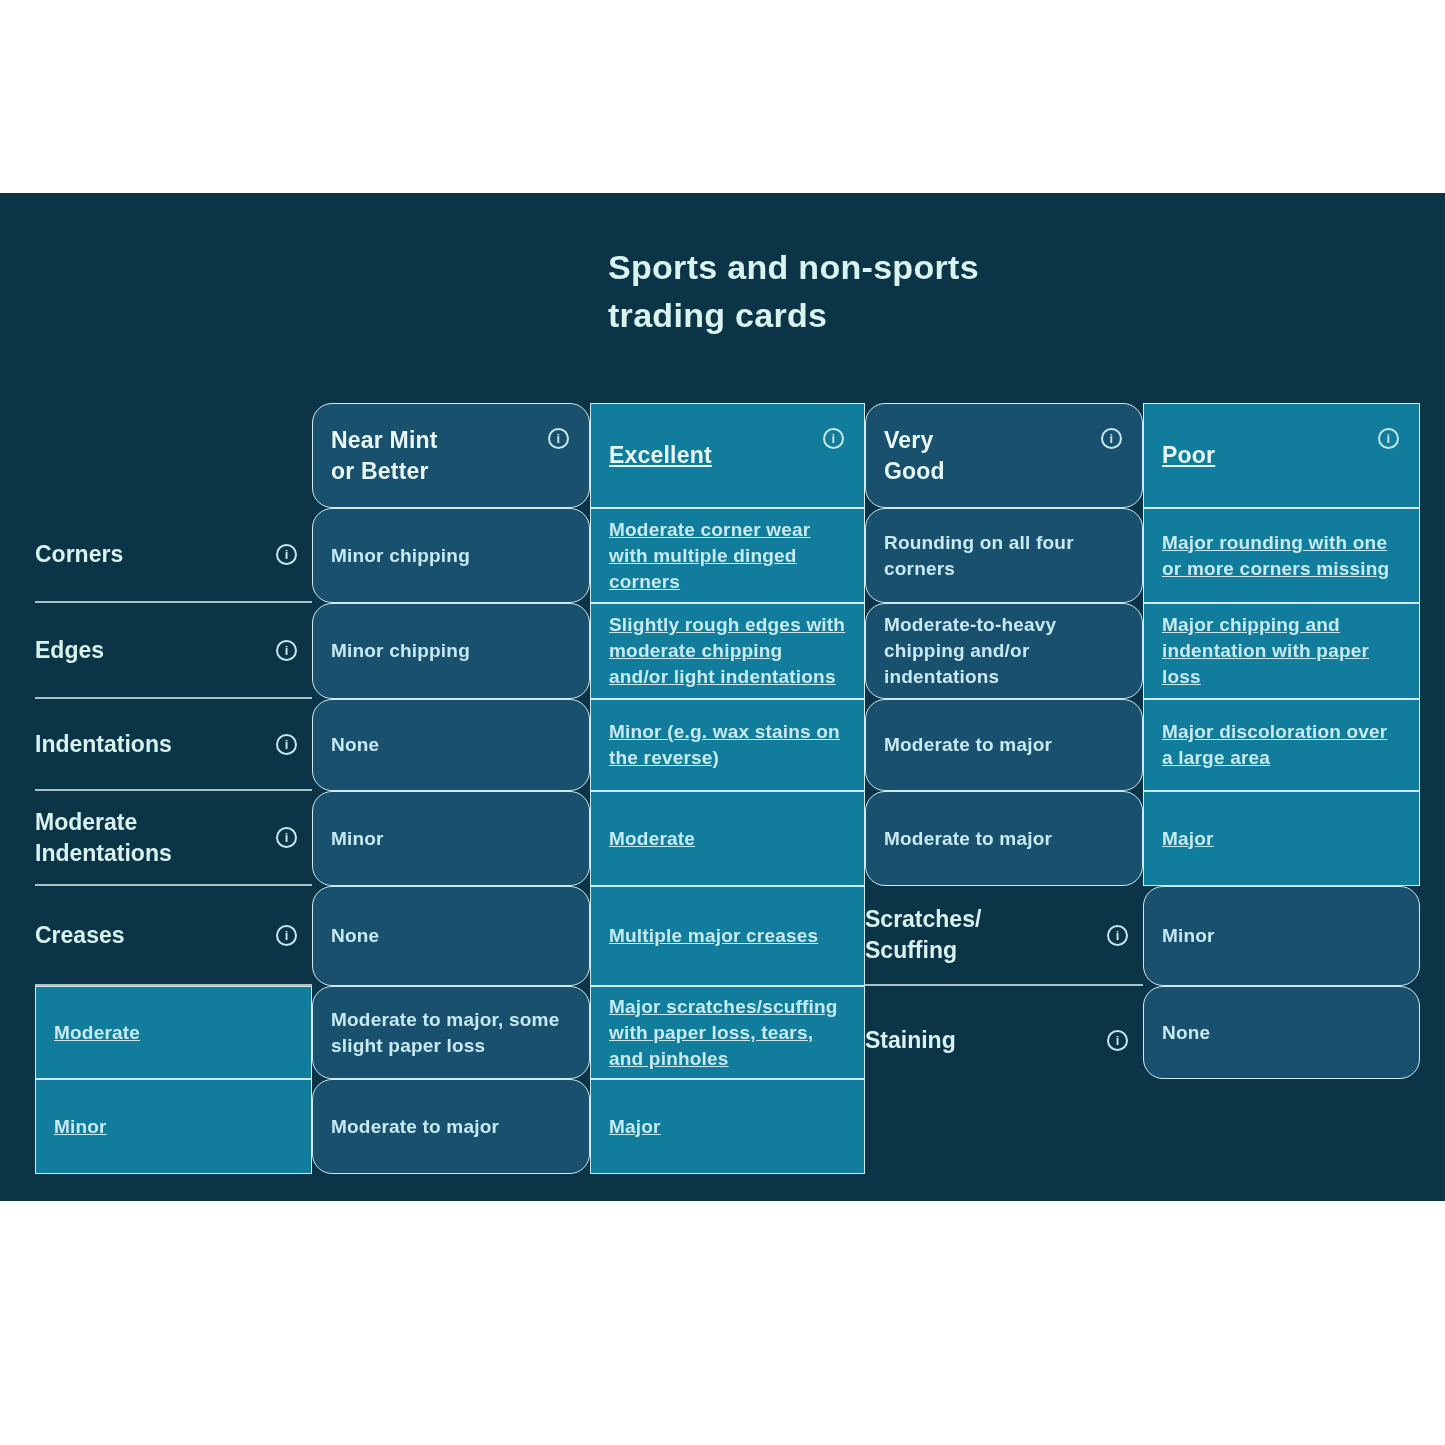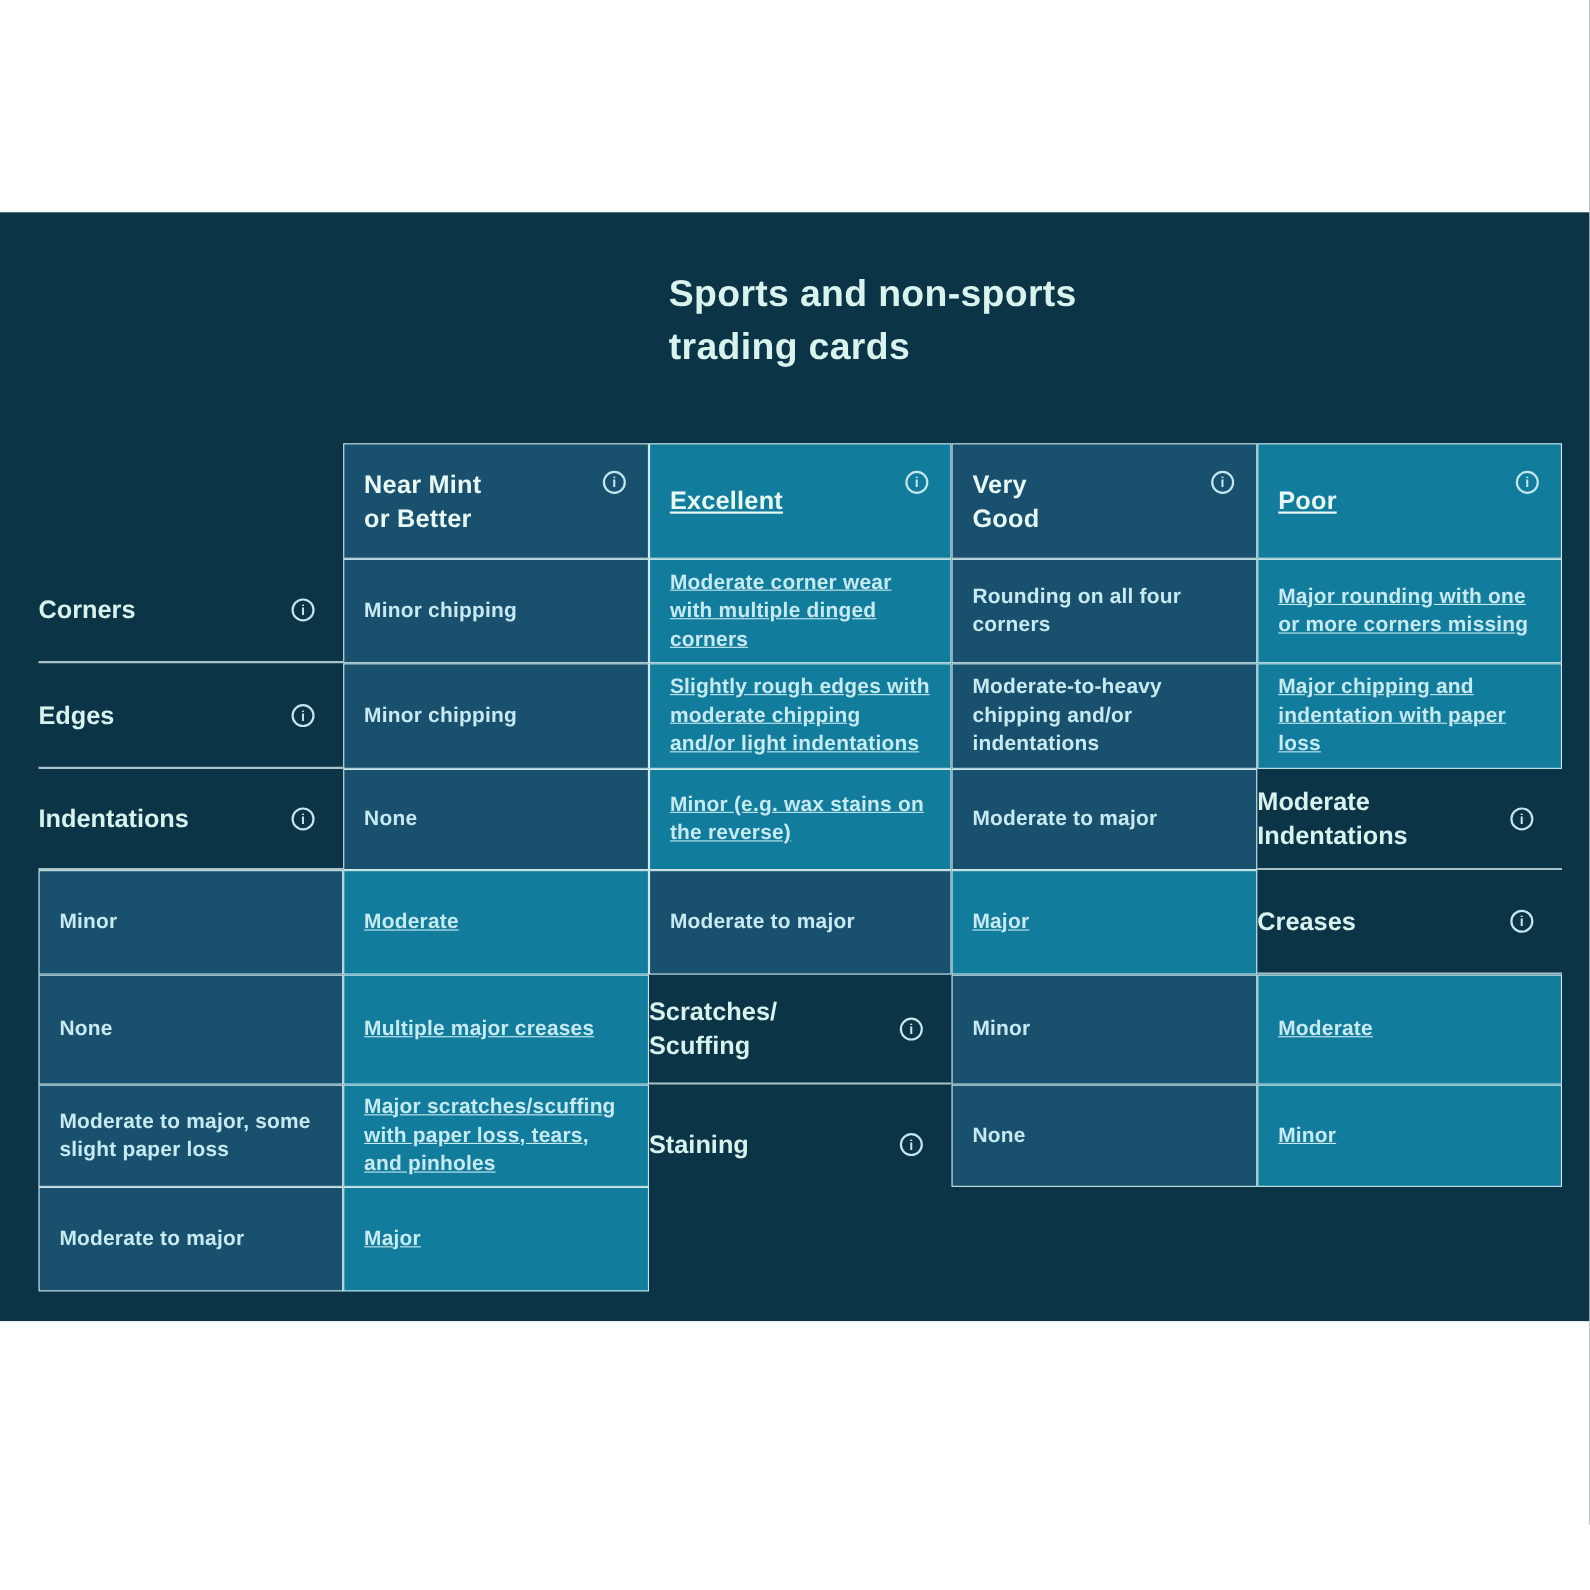--- a/index.html
+++ b/index.html
@@ -49,21 +49,21 @@
     display: flex;
     align-items: center;
     padding: 6px 18px;
     box-sizing: border-box;
     color: var(--cell_text, #c7e9f0);
     font-size: 19px;
     font-weight: 600;
     line-height: 26px;
     letter-spacing: 0.2px;
   }
-  .tcell.dark { background: var(--dark_cell, #19506e); }
+  .tcell.dark { background: var(--dark_cell, #19506e); border-radius: 20px; }
   .tcell.teal { background: var(--teal_cell, #117c9b); text-decoration: underline; }
 
   
   .hcell {
     position: relative;
     color: var(--header_text, #e8f8f4);
     font-size: 23px;
     font-weight: 700;
     line-height: 31px;
     white-space: pre-line;
@@ -72,21 +72,21 @@
     position: absolute;
     top: 24px;
     right: 20px;
   }
 
   
   .lcell {
     display: flex;
     align-items: center;
     justify-content: space-between;
-    padding-right: 26px;
+    padding-right: 15px;
     box-sizing: border-box;
     border-bottom: 2px solid var(--divider, rgba(222,242,242,0.75));
     color: var(--label_text, #d8f2ee);
     font-size: 23px;
     font-weight: 700;
     line-height: 31px;
     white-space: pre-line;
   }
   .lcell.last { border-bottom: none; margin-top: 16px; }
   .corner-spacer {  }
@@ -181,20 +181,23 @@
     </div>
     <div class="tcell dark">
         <span>None</span>
       </div>
     <div class="tcell teal">
         <span>Minor (e.g. wax stains on the reverse)</span>
       </div>
     <div class="tcell dark">
         <span>Moderate to major</span>
       </div>
+    <div class="tcell teal">
+        <span>Major discoloration over a large area</span>
+      </div>
 
     <div class="lcell">
       <span>Moderate
 Indentations</span>
       <span class="info-badge"><span>i</span></span>
     </div>
     <div class="tcell dark">
         <span>Minor</span>
       </div>
     <div class="tcell teal">

